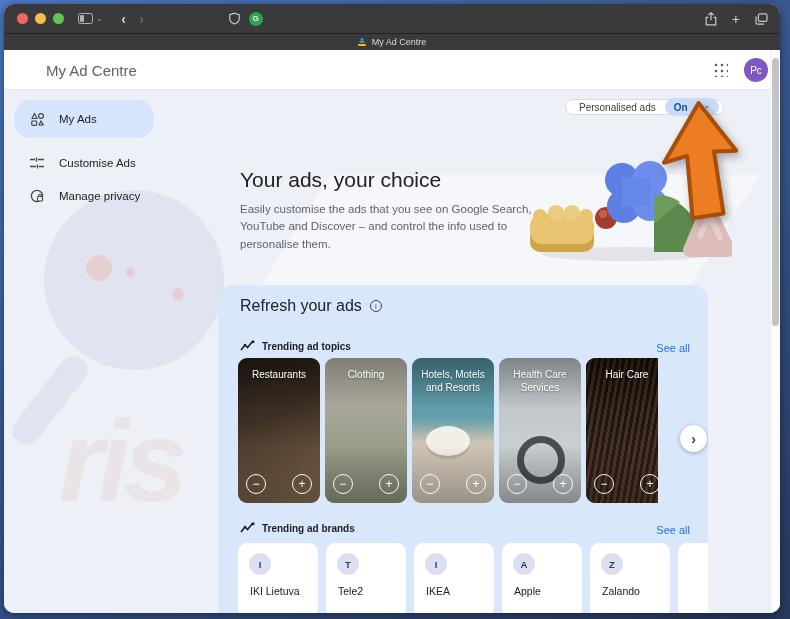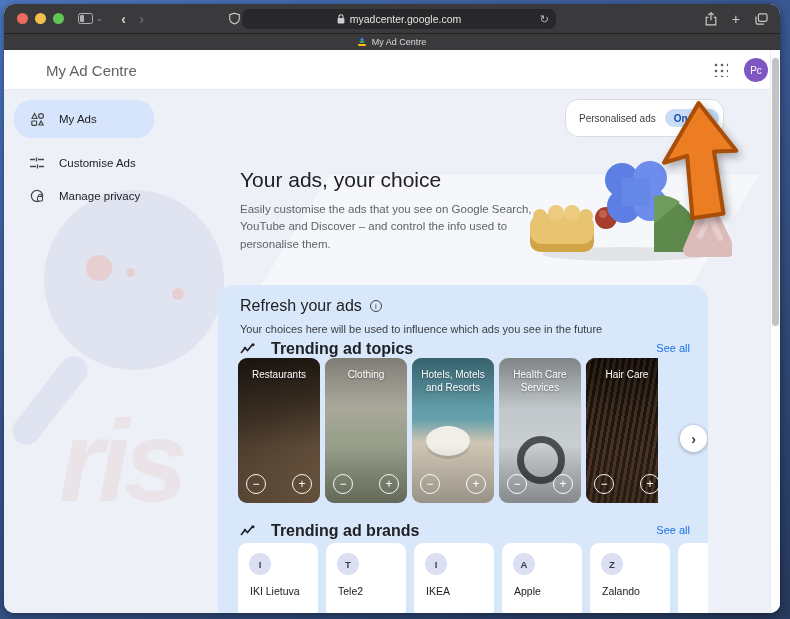--- a/index.html
+++ b/index.html
@@ -66,41 +66,41 @@
     background-size:6px 6px; background-position:-1px -1px; }
   .avatar { position:absolute; right:12px; top:8px; width:24px; height:24px; border-radius:50%; background:#7e57c2; color:#fff; font-size:10px; display:flex; align-items:center; justify-content:center; z-index:2; }
 
   
   .nav { position:absolute; left:0; top:40px; width:218px; z-index:2; }
   .nav-item { position:absolute; left:10px; width:140px; height:30px; display:flex; align-items:center; border-radius:17px; color:#202124; font-size:11.5px; cursor:pointer; }
   .nav-item.selected { height:38px; width:140px; background:#d6e5fc; }
   .nav-ic { width:16px; margin-left:15px; margin-right:14px; display:flex; justify-content:center; color:#444746; }
 
   
-  .pads { position:absolute; left:561px; top:49px; height:38px; background:#fff; border:1px solid #dadce0; border-radius:13px; display:flex; align-items:center; padding:0 4px 0 13px; z-index:4; }
+  .pads { position:absolute; left:561px; top:49px; height:16px; background:#fff; border:1px solid #dadce0; border-radius:13px; display:flex; align-items:center; padding:0 4px 0 13px; z-index:4; }
   .pads-label { font-size:10px; color:#3c4043; }
   .pads-state { margin-left:9px; background:#c9ddf8; border-radius:10px; height:18px; display:flex; align-items:center; padding:0 9px; font-size:10px; font-weight:bold; color:#174ea6; gap:16px; cursor:pointer; }
   .pads-state .caret { font-size:8px; font-weight:normal; margin-top:-3px; }
 
   
   .hero-title { position:absolute; left:236px; top:118px; font-size:21px; color:#202124; z-index:2; }
   .hero-desc { position:absolute; left:236px; top:151px; width:302px; font-size:11.5px; line-height:1.5; color:#5f6368; z-index:2; }
 
   
   .shapes { position:absolute; left:518px; top:82px; width:210px; height:130px; z-index:2; }
 
   
   .cursor-arrow { position:absolute; left:643px; top:48px; width:110px; height:135px; z-index:6; filter:drop-shadow(3px 4px 4px rgba(0,0,0,.3)); }
 
   
   .bluecard { position:absolute; left:214px; top:235px; width:490px; height:328px; background:#d9e7fb; border-radius:16px 16px 0 0; overflow:hidden; z-index:3; }
   .bc-title { position:absolute; left:22px; top:12px; font-size:16px; color:#202124; display:flex; align-items:center; gap:8px; }
   .info-ic { width:12px; height:12px; border:1.2px solid #444746; border-radius:50%; font-size:8px; font-style:normal; display:flex; align-items:center; justify-content:center; color:#444746; }
   .bc-sub { position:absolute; left:22px; top:38px; font-size:11px; color:#3c4043; }
-  .sect-head { position:absolute; left:22px; display:flex; align-items:center; gap:16px; font-size:16px; font-weight:bold; color:#202124; }
+  .sect-head { position:absolute; left:22px; display:flex; align-items:center; gap:7px; font-size:10px; font-weight:bold; color:#202124; }
   .see-all { position:absolute; right:18px; font-size:11px; color:#1a73e8; cursor:pointer; }
 
   .topics-strip { position:absolute; left:20px; top:73px; width:420px; height:145px; display:flex; gap:5px; overflow:hidden; }
   .topic-card { position:relative; flex:0 0 82px; height:145px; border-radius:9px; overflow:hidden; cursor:pointer; }
   .topic-card::after { content:""; position:absolute; inset:0; background:linear-gradient(180deg, rgba(0,0,0,.30) 0%, rgba(0,0,0,0) 35%, rgba(0,0,0,0) 60%, rgba(0,0,0,.30) 100%); }
   .topic-label { position:absolute; top:10px; left:4px; right:4px; text-align:center; color:#fff; font-size:10px; line-height:1.3; z-index:2; text-shadow:0 1px 2px rgba(0,0,0,.4); }
   .tc-btn { position:absolute; bottom:9px; width:20px; height:20px; border:1.5px solid rgba(255,255,255,.95); border-radius:50%; color:#fff; font-size:12px; display:flex; align-items:center; justify-content:center; z-index:2; cursor:pointer; }
   .tc-minus { left:8px; } .tc-plus { right:8px; }
   .img-restaurants { background:linear-gradient(165deg,#241c15 0%,#3c2f23 40%,#6b5640 75%,#8a7152 100%); }
   .img-clothing { background:linear-gradient(180deg,#b6b3a8 0%,#aca99d 30%,#9aa08c 55%,#8e957e 100%); }
@@ -139,30 +139,20 @@
       <span class="sidebar-toggle"></span>
       <span class="tb-chev">⌄</span>
       <span class="tb-ic nav-arrow nav-back">‹</span>
       <span class="tb-ic nav-arrow nav-fwd">›</span>
       <span class="tb-ic shield">
         <svg width="11" height="13" viewBox="0 0 12 13">
             <path d="M6 .7 L11.2 2.4 V6.8 C11.2 9.6 9 11.4 6 12.4 C3 11.4 .8 9.6 .8 6.8 V2.4 Z" fill="none" stroke="#cfcfd1" stroke-width="1.2"></path>
           </svg>
       </span>
       <span class="gbadge">G</span>
-      <div class="urlbar">
-        <span class="lock">
-          <svg width="8" height="10" viewBox="0 0 8 10">
-              <rect x="0.6" y="4" width="6.8" height="5.4" rx="1" fill="#cfcfd1"></rect>
-              <path d="M2 4 V2.6 C2 1.5 2.9 .7 4 .7 C5.1 .7 6 1.5 6 2.6 V4" fill="none" stroke="#cfcfd1" stroke-width="1.1"></path>
-            </svg>
-        </span>
-        <span>myadcenter.google.com</span>
-        <span class="refresh">↻</span>
-      </div>
       <div class="tb-right">
         <span class="tb-ic">
           <svg width="12" height="14" viewBox="0 0 12 14">
               <path d="M6 .8 V8.2 M3.4 3 L6 .8 L8.6 3" fill="none" stroke="#c9c9cb" stroke-width="1.2"></path>
               <path d="M3.4 5.4 H1.2 V12.8 H10.8 V5.4 H8.6" fill="none" stroke="#c9c9cb" stroke-width="1.2"></path>
             </svg>
         </span>
         <span class="tb-ic plus-ic">+</span>
         <span class="tb-ic">
           <svg width="13" height="12" viewBox="0 0 13 12">
@@ -285,21 +275,20 @@
         <svg width="110" height="135" viewBox="0 0 110 135">
           <path d="M44 6 L88 48 L66 52 L84 112 L54 121 L40 60 L18 70 Z" fill="#ed7d23" stroke="#a84e08" stroke-width="4" stroke-linejoin="round" transform="rotate(8 55 60)"></path>
         </svg>
       </div>
 
       <div class="bluecard">
         <div class="bc-title">
           <span>Refresh your ads</span>
           <span class="info-ic">i</span>
         </div>
-        <div class="bc-sub">Your choices here will be used to influence which ads you see in the future</div>
 
         <div class="sect-head" style="top:55px;">
           <span class="trend-ic">
             <svg width="15" height="12" viewBox="0 0 15 12">
                 <path d="M1 10 L5 5 L7.5 7.5 L12.5 1.5" fill="none" stroke="#202124" stroke-width="1.6"></path>
                 <circle cx="5" cy="5" r="1.3" fill="#202124"></circle>
                 <circle cx="13" cy="1.8" r="1.5" fill="#202124"></circle>
               </svg>
           </span>
           <span>Trending ad topics</span>

